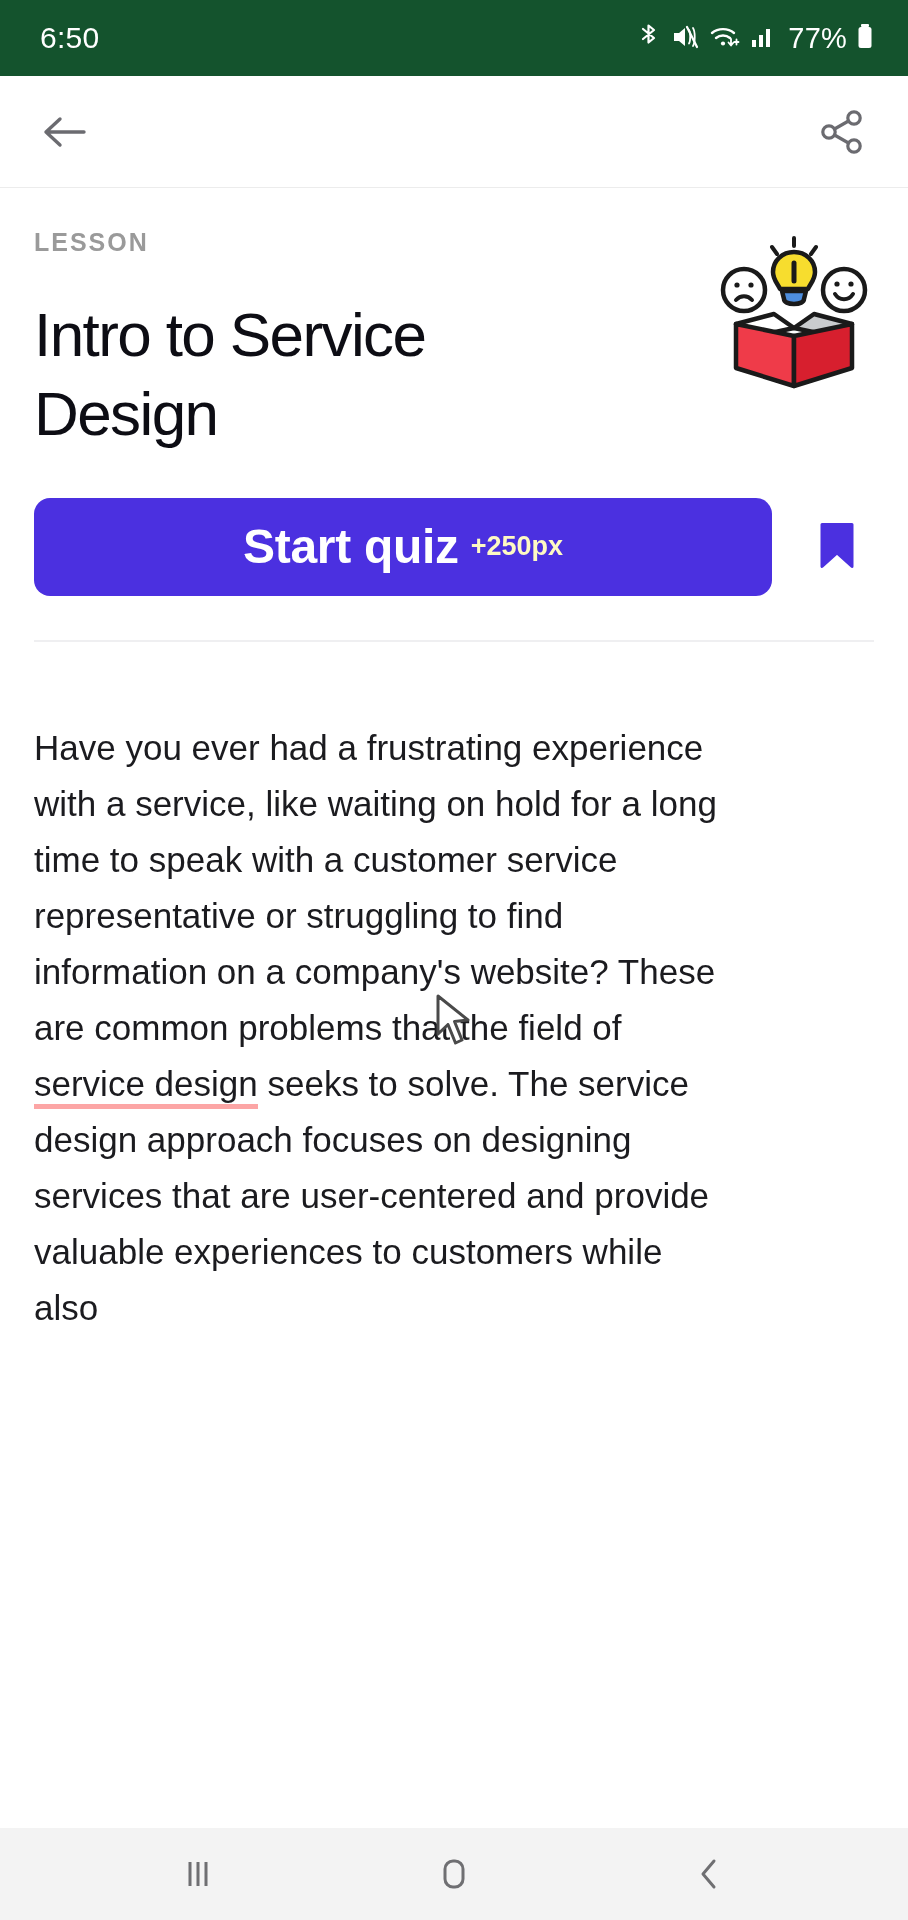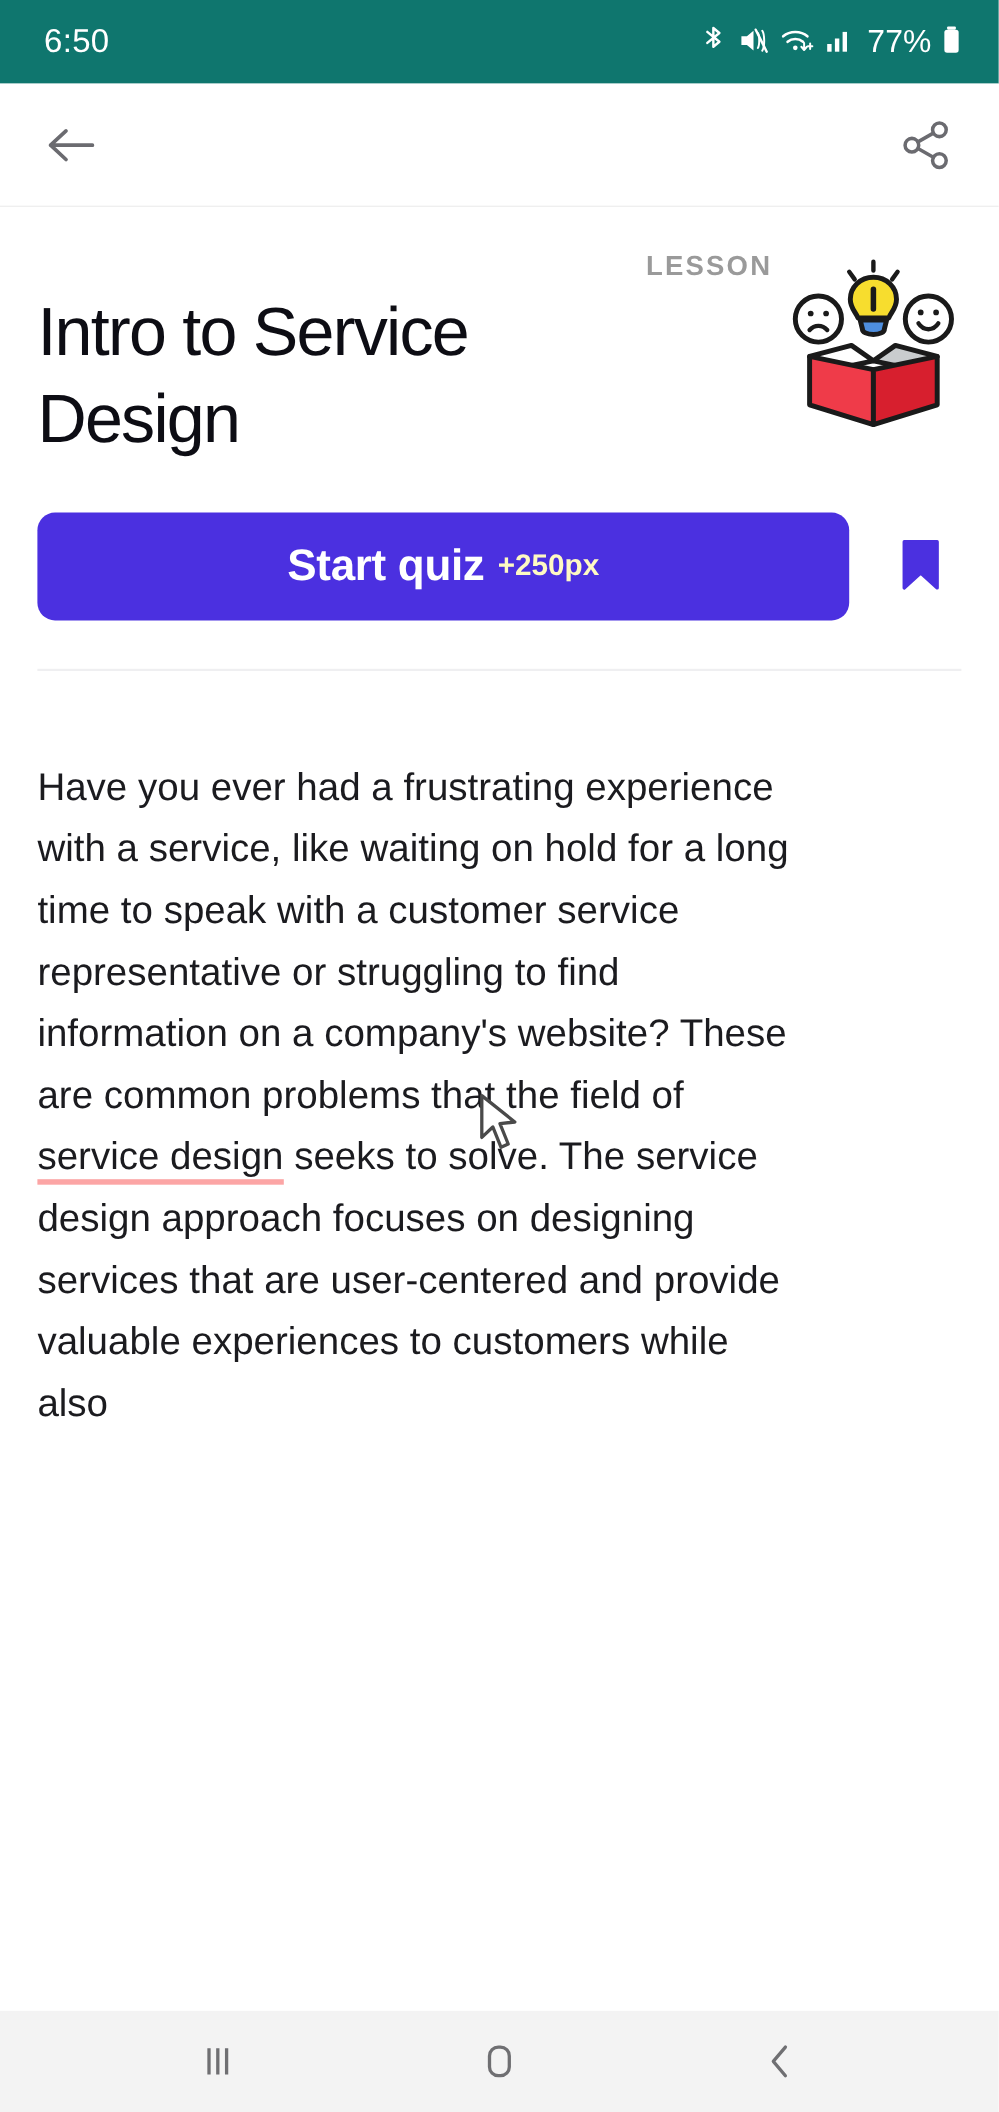--- a/index.html
+++ b/index.html
@@ -11,21 +11,21 @@
   }
   .phone {
     position: relative;
     width: 908px; height: 1920px;
     background: #ffffff;
     display: flex; flex-direction: column;
   }
 
   
   .statusbar {
-    height: 76px; background: #0f766e;
+    height: 76px; background: #14532d;
     display: flex; align-items: center;
     padding: 0 34px 0 40px;
     flex: 0 0 auto;
   }
   .statusbar .clock {
     color: #ffffff; font-size: 30px; letter-spacing: 0.3px;
   }
   .statusbar .spacer { flex: 1 1 auto; }
   .statusbar .sysicons {
     display: flex; gap: 9px;
@@ -57,22 +57,21 @@
   }
 
   .hero {
     display: flex; align-items: flex-start; justify-content: space-between;
     padding-top: 40px;
   }
   .hero-text { flex: 1 1 auto; min-width: 0; padding-right: 12px; }
   .eyebrow {
     font-size: 25px; font-weight: bold; color: #9a9a9a;
     letter-spacing: 2.0px; text-transform: uppercase;
-    margin-bottom: 6px;
-    text-align: right;
+    margin-bottom: 38px;
   }
   .title {
     font-size: 62px; line-height: 1.28; font-weight: normal;
     color: #0d0d14; letter-spacing: -1.6px;
     max-width: 560px;
   }
   .hero-illo { flex: 0 0 auto; width: 160px; height: 160px; margin-top: 4px; }
   .hero-illo svg { display: block; width: 160px; height: 160px; }
 
   .desc {
@@ -99,21 +98,21 @@
   .start-btn {
     flex: 1 1 auto;
     height: 98px;
     background: #4b30e0;
     border: none; border-radius: 16px;
     color: #ffffff; cursor: pointer;
     display: flex; align-items: center; justify-content: center;
     gap: 12px;
     font-family: "Liberation Sans", sans-serif;
   }
-  .start-btn .lbl { font-size: 40px; font-weight: bold; letter-spacing: -0.3px; }
+  .start-btn .lbl { font-size: 48px; font-weight: bold; letter-spacing: -0.3px; }
   .start-btn .pts { font-size: 27px; font-weight: bold; color: #fef9c3; letter-spacing: 0px; }
   .bookmark-btn {
     flex: 0 0 auto; width: 74px; height: 98px;
     display: flex; align-items: center; justify-content: center;
     background: none; border: none; cursor: pointer;
   }
 
   .divider {
     margin: 44px 0 0 0; height: 2px; background: #efeff1; border: 0;
   }

